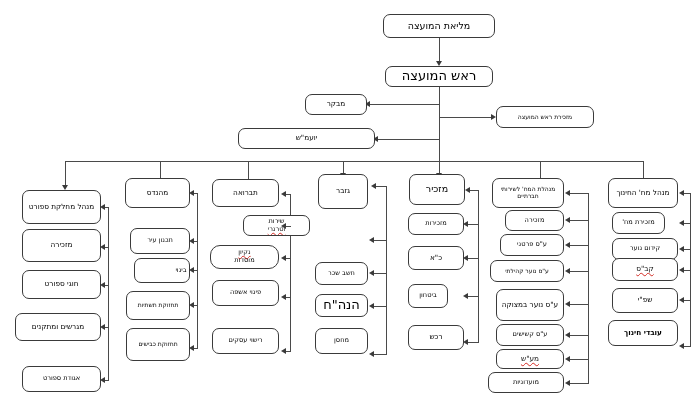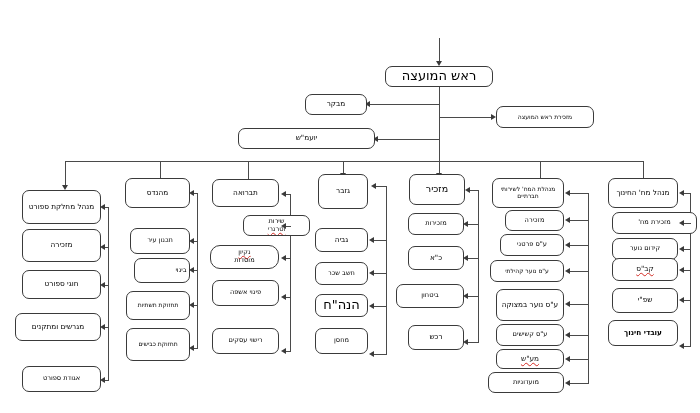--- a/index.html
+++ b/index.html
@@ -76,20 +76,23 @@
     border-top: 3.2px solid transparent;
     border-bottom: 3.2px solid transparent;
     border-left: 5px solid #3a3a3a;
   }
 </style>
 </head>
 <body>
 
 <div id="canvas">
 
+  <div class="node sz-root" style="left:383px; top:14px; width:112px; height:24px;">
+    <span>מליאת המועצה</span>
+  </div>
 
   <div class="ln lnv" style="left:439px; top:38px; height:23px;"></div>
   <div class="arrow arrow-down" style="left:435.8px; top:61px;"></div>
 
   <div class="node sz-head" style="left:385px; top:66px; width:108px; height:21px;">
     <span>ראש המועצה</span>
   </div>
 
   <div class="ln lnv" style="left:439px; top:87px; height:74px;"></div>
 
@@ -231,23 +234,20 @@
   <div class="arrow arrow-left" style="left:281px; top:347.8px;"></div>
 
   <div class="node sz-item" style="left:318px; top:174px; width:50px; height:35px;">
     <span>גזבר</span>
   </div>
   <div class="ln lnv" style="left:386px; top:186px; height:169px;"></div>
 
   <div class="ln lnh" style="left:376px; top:186px; width:11px;"></div>
   <div class="arrow arrow-left" style="left:371px; top:182.8px;"></div>
 
-  <div class="node sz-item" style="left:315px; top:228px; width:53px; height:24px;">
-    <span>גביה</span>
-  </div>
   <div class="ln lnh" style="left:374px; top:240px; width:13px;"></div>
   <div class="arrow arrow-left" style="left:369px; top:236.8px;"></div>
 
   <div class="node sz-small" style="left:315px; top:262px; width:53px; height:23px;">
     <span>חשב שכר</span>
   </div>
   <div class="ln lnh" style="left:374px; top:273px; width:13px;"></div>
   <div class="arrow arrow-left" style="left:369px; top:269.8px;"></div>
 
   <div class="node sz-head" style="left:315px; top:294px; width:53px; height:23px;">
@@ -275,21 +275,21 @@
   </div>
   <div class="ln lnh" style="left:468px; top:224px; width:11px;"></div>
   <div class="arrow arrow-left" style="left:463px; top:220.8px;"></div>
 
   <div class="node sz-item" style="left:408px; top:246px; width:56px; height:24px;">
     <span>כ"א</span>
   </div>
   <div class="ln lnh" style="left:468px; top:258px; width:11px;"></div>
   <div class="arrow arrow-left" style="left:463px; top:254.8px;"></div>
 
-  <div class="node sz-small" style="left:396px; top:284px; width:68px; height:24px;">
+  <div class="node sz-small" style="left:408px; top:284px; width:40px; height:24px;">
     <span>ביטחון</span>
   </div>
   <div class="ln lnh" style="left:468px; top:296px; width:11px;"></div>
   <div class="arrow arrow-left" style="left:463px; top:292.8px;"></div>
 
   <div class="node sz-item" style="left:408px; top:325px; width:56px; height:25px;">
     <span>רכש</span>
   </div>
   <div class="ln lnh" style="left:468px; top:342px; width:11px;"></div>
   <div class="arrow arrow-left" style="left:463px; top:338.8px;"></div>
@@ -347,21 +347,21 @@
   <div class="arrow arrow-left" style="left:565px; top:379.8px;"></div>
 
   <div class="node sz-item" style="left:608px; top:178px; width:70px; height:30px;">
     <span>מנהל מח' החינוך</span>
   </div>
   <div class="ln lnv" style="left:690px; top:193px; height:153px;"></div>
 
   <div class="ln lnh" style="left:684px; top:193px; width:7px;"></div>
   <div class="arrow arrow-left" style="left:679px; top:189.8px;"></div>
 
-  <div class="node sz-small" style="left:612px; top:212px; width:85px; height:22px;">
+  <div class="node sz-small" style="left:612px; top:212px; width:53px; height:22px;">
     <span>מזכירת מח'</span>
   </div>
   <div class="ln lnh" style="left:684px; top:223px; width:7px;"></div>
   <div class="arrow arrow-left" style="left:679px; top:219.8px;"></div>
 
   <div class="node sz-small" style="left:612px; top:238px; width:66px; height:22px;">
     <span>קידום נוער</span>
   </div>
   <div class="ln lnh" style="left:684px; top:249px; width:7px;"></div>
   <div class="arrow arrow-left" style="left:679px; top:245.8px;"></div>

